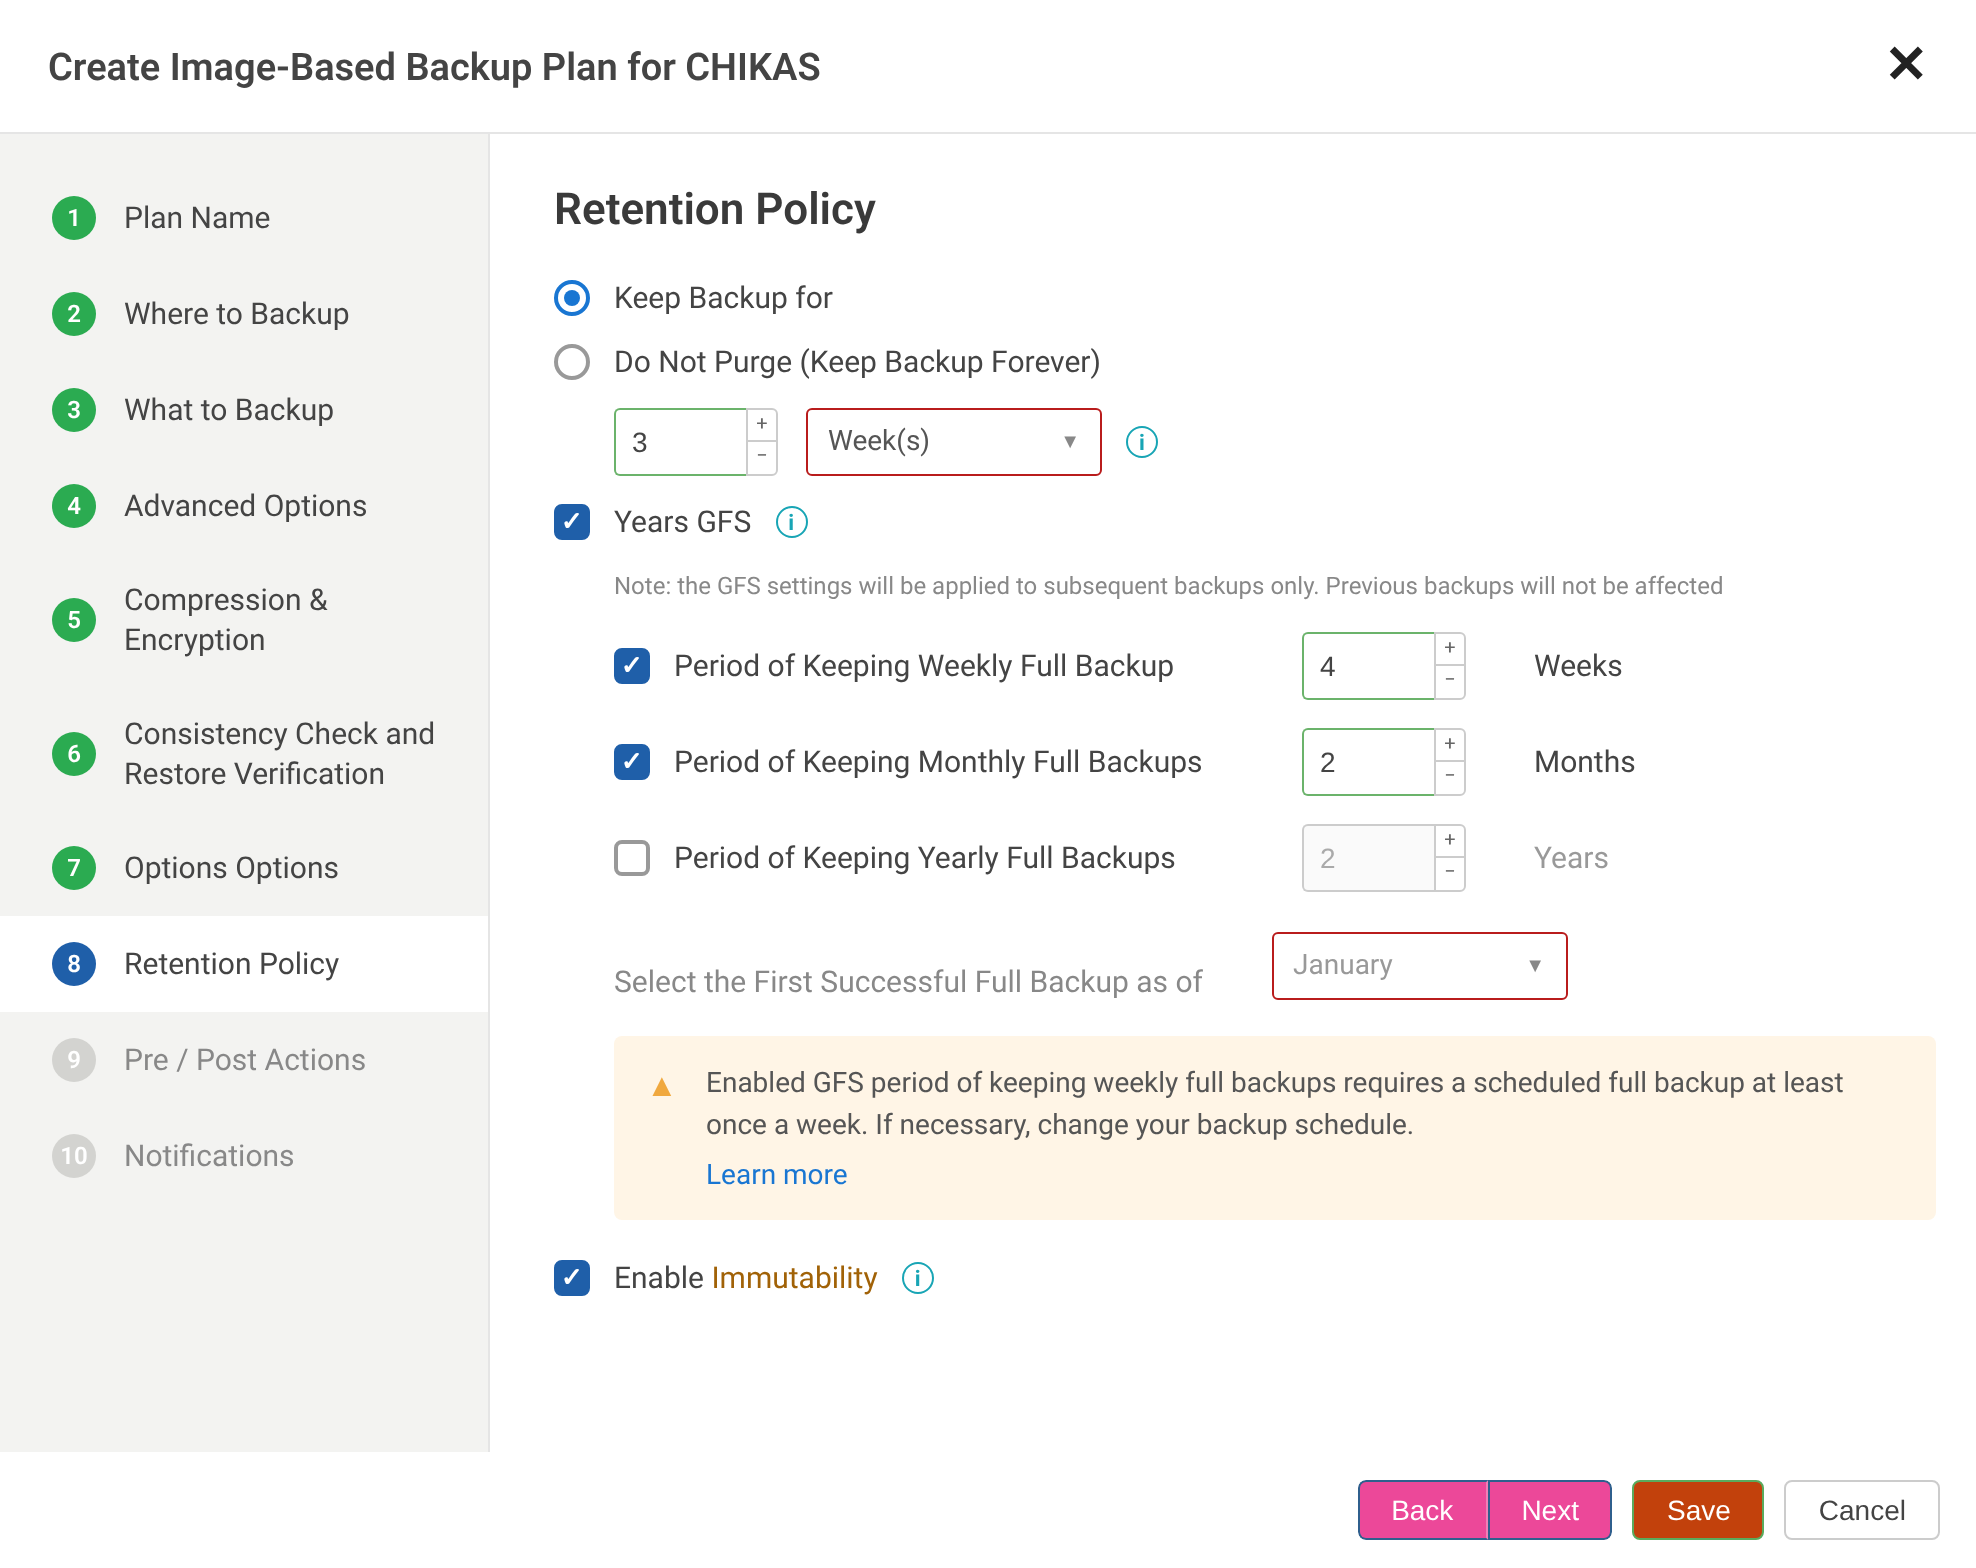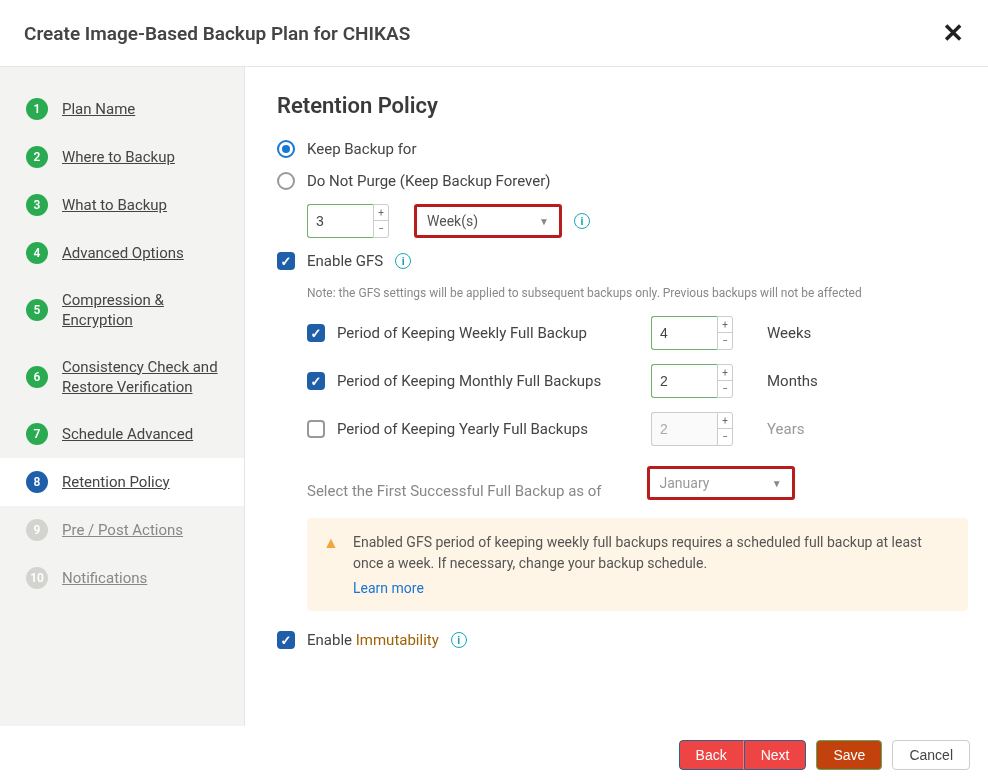--- a/index.html
+++ b/index.html
@@ -10,59 +10,59 @@
 .close { font-size: 26px; font-weight: bold; cursor: pointer; color: #222; line-height: 1; }
 .body { flex: 1; display: flex; overflow: hidden; }
 .sidebar { width: 245px; background: #f3f3f1; border-right: 1px solid #e5e5e5; padding-top: 18px; overflow-y: auto; }
 .step { display: flex; align-items: center; padding: 13px 20px 13px 26px; cursor: pointer; color: #444; font-size: 15px; }
 .step.active { background: #fff; }
 .step.disabled { }
 .step-num { width: 22px; height: 22px; border-radius: 50%; background: #2bab51; color: #fff; display: flex; align-items: center; justify-content: center; font-size: 12px; font-weight: 600; margin-right: 14px; flex-shrink: 0; }
 .step.active .step-num { background: #1f5fa9; }
 .step.disabled .step-num { background: #d3d3d0; }
 .step.disabled .step-label { color: #888; }
-.step-label { line-height: 1.35; text-decoration: underline; }
+.step-label { line-height: 1.35; }
 .main { flex: 1; padding: 26px 20px 20px 32px; overflow-y: auto; }
 .main h2 { font-size: 22px; font-weight: 600; color: #3a3a3a; margin-bottom: 22px; }
 .form-row { display: flex; align-items: center; margin-bottom: 14px; }
 .radio, .checkbox { width: 18px; height: 18px; border: 2px solid #999; margin-right: 12px; flex-shrink: 0; cursor: pointer; }
 .radio { border-radius: 50%; position: relative; }
 .radio.checked { border-color: #1976d2; }
 .radio.checked::after { content: ""; position: absolute; width: 8px; height: 8px; background: #1976d2; border-radius: 50%; top: 3px; left: 3px; }
 .checkbox { border-radius: 4px; position: relative; display: flex; align-items: center; justify-content: center; }
 .checkbox.checked { background: #1f5fa9; border-color: #1f5fa9; }
 .checkbox.checked::after { content: "✓"; color: #fff; font-size: 13px; font-weight: bold; line-height: 1; }
 .row-label { color: #444; font-size: 15px; }
 .indent { margin-left: 30px; }
 .spinner { display: flex; margin-right: 14px; }
 .spinner .sp-input { width: 66px; height: 34px; border: 1px solid #6bb36b; border-right: none; padding: 0 8px; font-size: 14px; color: #444; border-radius: 3px 0 0 3px; }
 .spinner.disabled .sp-input { border-color: #ccc; color: #aaa; }
 .spinner .sp-btns { display: flex; flex-direction: column; border: 1px solid #ccc; border-radius: 0 3px 3px 0; }
 .spinner .sp-btns span { width: 14px; height: 16px; font-size: 10px; line-height: 16px; text-align: center; color: #666; cursor: pointer; user-select: none; }
 .spinner .sp-btns span:first-child { border-bottom: 1px solid #ccc; }
-.select { height: 34px; border: 3px solid #b91c1c; border-radius: 3px; padding: 0 10px; display: flex; align-items: center; justify-content: space-between; cursor: pointer; min-width: 148px; color: #555; font-size: 14px; margin-left: 11px; }
+.select { height: 34px; border: 1px solid #b91c1c; border-radius: 3px; padding: 0 10px; display: flex; align-items: center; justify-content: space-between; cursor: pointer; min-width: 148px; color: #555; font-size: 14px; }
 .select .caret { color: #888; font-size: 10px; }
 .select.disabled { color: #999; }
 .info-icon { width: 16px; height: 16px; border: 1px solid #18a5b5; color: #18a5b5; border-radius: 50%; display: inline-flex; align-items: center; justify-content: center; font-size: 11px; font-weight: bold; margin-left: 12px; cursor: pointer; flex-shrink: 0; }
 .note { font-size: 12px; color: #888; margin: 4px 0 14px 30px; line-height: 1.5; }
 .gfs-row { display: flex; align-items: center; margin-bottom: 14px; margin-left: 30px; }
 .gfs-row .row-label { flex: 0 0 314px; }
 .gfs-unit { margin-left: 20px; color: #444; font-size: 15px; }
 .gfs-unit.disabled { color: #999; }
 .first-backup { display: flex; align-items: flex-end; margin: 20px 0 18px 30px; }
 .first-backup .lbl { color: #888; font-size: 15px; margin-right: 34px; }
 .alert { background: #fff5e6; border-radius: 4px; padding: 14px 18px 14px 46px; position: relative; margin-left: 30px; margin-bottom: 20px; }
 .alert .warn-icon { position: absolute; left: 16px; top: 15px; color: #f0a83e; font-size: 16px; }
 .alert .alert-text { color: #555; font-size: 14px; line-height: 1.5; }
 .alert a { color: #1976d2; text-decoration: none; display: inline-block; margin-top: 6px; font-size: 14px; }
 .link { color: #a16207; cursor: pointer; }
 .footer { padding: 14px 18px; display: flex; justify-content: flex-end; gap: 10px; align-items: center; }
 .btn-group { display: flex; border-radius: 4px; overflow: hidden; }
 .btn { height: 30px; padding: 0 16px; font-size: 14px; cursor: pointer; border: 1px solid transparent; border-radius: 4px; }
-.btn.primary { background: #ef4444; color: #fff; border-color: #2f5f8d; }
+.btn.primary { background: #ec4899; color: #fff; border-color: #2f5f8d; }
 .btn-group .btn { border-radius: 0; }
 .btn-group .btn:first-child { border-right: 1px solid rgba(255,255,255,0.3); border-radius: 4px 0 0 4px; }
 .btn-group .btn:last-child { border-radius: 0 4px 4px 0; }
 .btn.success { background: #c2410c; color: #fff; border-color: #5aab5d; }
 .btn.plain { background: #fff; color: #444; border-color: #ccc; }
 </style>
 </head>
 <body>
 
 <div class="modal">
@@ -91,21 +91,21 @@
       <div class="step">
           <div class="step-num">5</div>
           <div class="step-label">Compression &amp; Encryption</div>
         </div>
       <div class="step">
           <div class="step-num">6</div>
           <div class="step-label">Consistency Check and Restore Verification</div>
         </div>
       <div class="step">
           <div class="step-num">7</div>
-          <div class="step-label">Schedule Advanced</div>
+          <div class="step-label">Options Options</div>
         </div>
       <div class="step active">
           <div class="step-num">8</div>
           <div class="step-label">Retention Policy</div>
         </div>
       <div class="step disabled">
           <div class="step-num">9</div>
           <div class="step-label">Pre / Post Actions</div>
         </div>
       <div class="step disabled">
@@ -136,21 +136,21 @@
         </div>
         <div class="select">
           <span>Week(s)</span>
           <span class="caret">▼</span>
         </div>
         <span class="info-icon">i</span>
       </div>
 
       <div class="form-row" style="margin-top:8px;">
         <div class="checkbox checked"></div>
-        <div class="row-label">Enable GFS</div>
+        <div class="row-label">Years GFS</div>
         <span class="info-icon">i</span>
       </div>
       <div class="note">Note: the GFS settings will be applied to subsequent backups only. Previous backups will not be affected</div>
 
       <div class="gfs-row">
         <div class="checkbox checked" style="margin-right:12px;"></div>
         <div class="row-label">Period of Keeping Weekly Full Backup</div>
         <div class="spinner">
           <input class="sp-input" value="4" style="">
           <div class="sp-btns">

